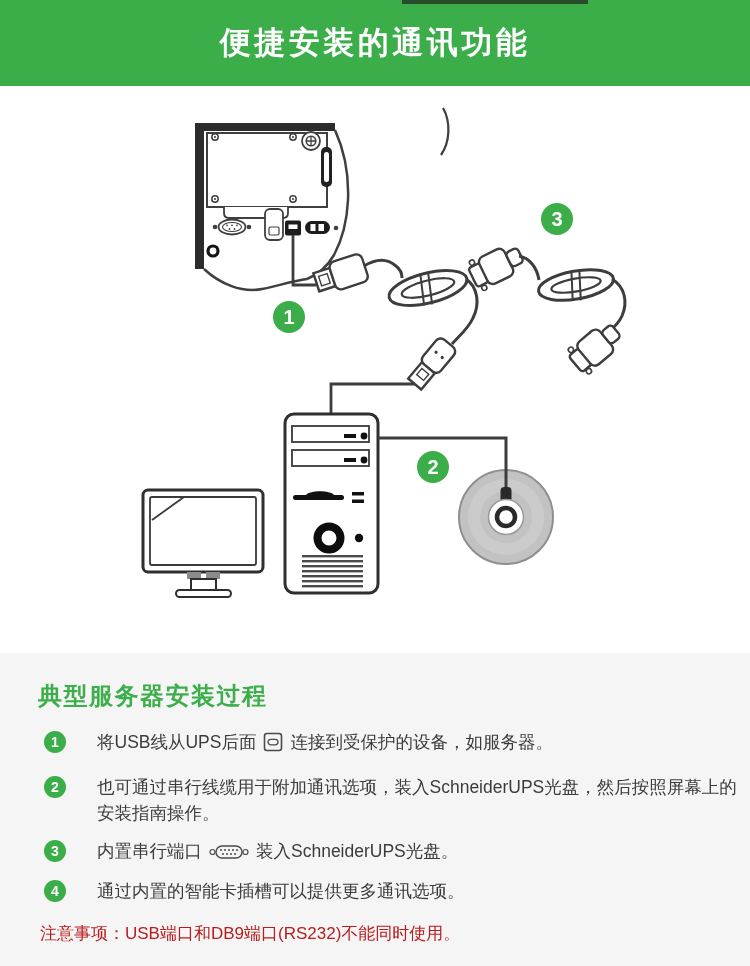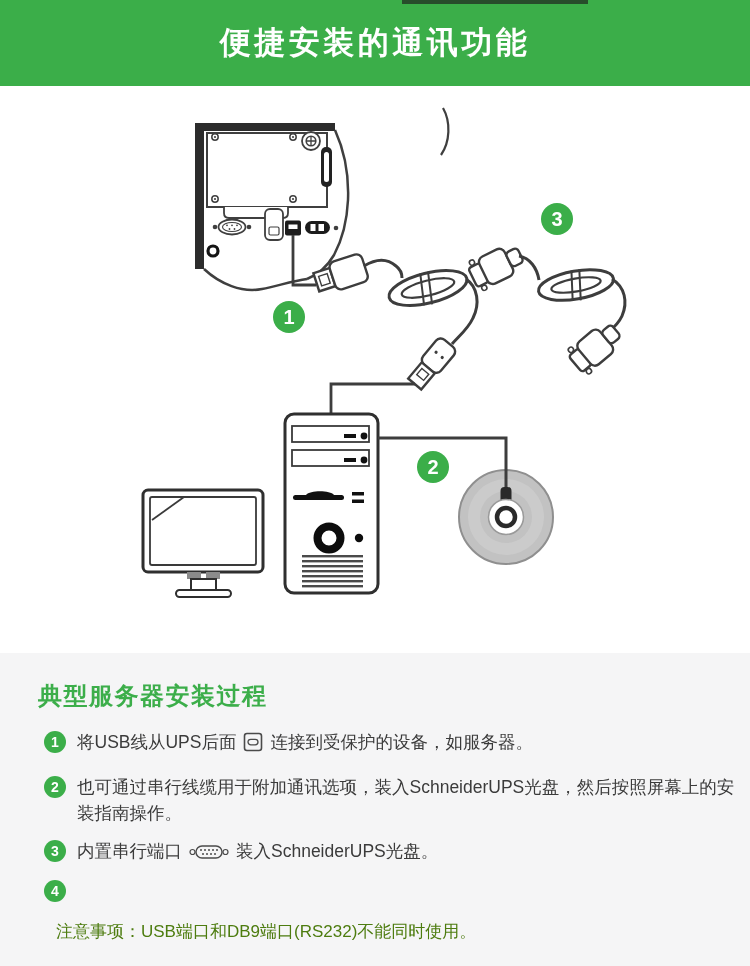--- a/index.html
+++ b/index.html
@@ -26,23 +26,23 @@
   .info{position:absolute;left:0;top:653px;width:750px;height:322px;background:#f5f5f6;box-sizing:border-box;}
   .info h2{margin:28px 0 0 38px;font-size:24px;line-height:30px;font-weight:bold;color:#3cae4a;letter-spacing:1.5px;}
   .steps{list-style:none;margin:0;padding:0;}
   .steps li{display:flex;align-items:flex-start;padding-left:44px;font-size:17.5px;line-height:26px;color:#3b3b3b;}
   .steps li.s1{margin-top:18px;}
   .steps li.s2{margin-top:15px;}
   .steps li.s3{margin-top:12px;}
   .steps li.s4{margin-top:10px;}
   .num{flex:none;width:22px;height:22px;margin:2px 11px 0 0;border-radius:50%;background:#3bae49;
        color:#fff;font-size:14px;font-weight:bold;text-align:center;line-height:22px;}
-  .txt{display:block;max-width:673px;}
+  .txt{display:block;max-width:673px;margin-left:20px;}
   .inline-icon{display:inline-block;vertical-align:-4px;margin:0 7px;}
-  .note{margin:18px 0 0 56px;font-size:17px;line-height:24px;color:#4d7c0f;}
+  .note{margin:18px 0 0 40px;font-size:17px;line-height:24px;color:#b91c1c;}
 </style>
 </head>
 <body>
 
 <div class="page">
 
   <div class="top-strip"></div>
 
   <header class="banner">
     <h1>便捷安装的通讯功能</h1>
@@ -239,19 +239,20 @@
                   <circle cx="14" cy="11" r="1"></circle>
                   <circle cx="18" cy="11" r="1"></circle>
                   <circle cx="22" cy="11" r="1"></circle>
                   <circle cx="26" cy="11" r="1"></circle>
                 </g>
               </svg></span><span>装入SchneiderUPS光盘。</span></span>
       </li>
 
       <li class="s4">
         <span class="num">4</span>
+        <span class="txt">通过内置的智能卡插槽可以提供更多通讯选项。</span>
       </li>
     </ol>
 
     <p class="note">注意事项：USB端口和DB9端口(RS232)不能同时使用。</p>
   </section>
 
 </div>
 
 </body></html>

